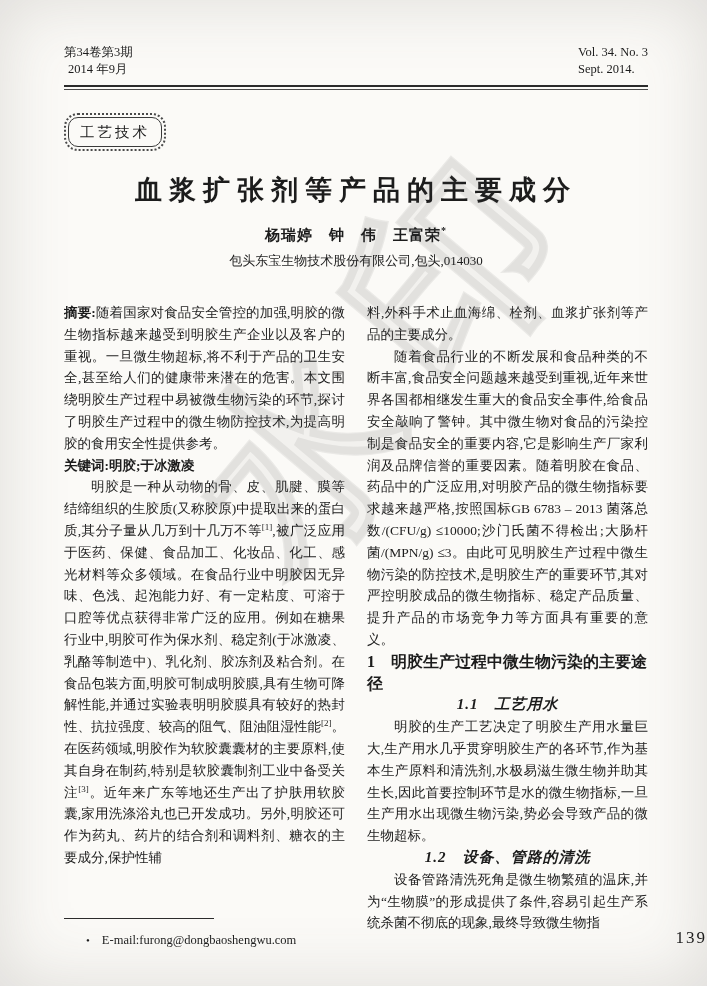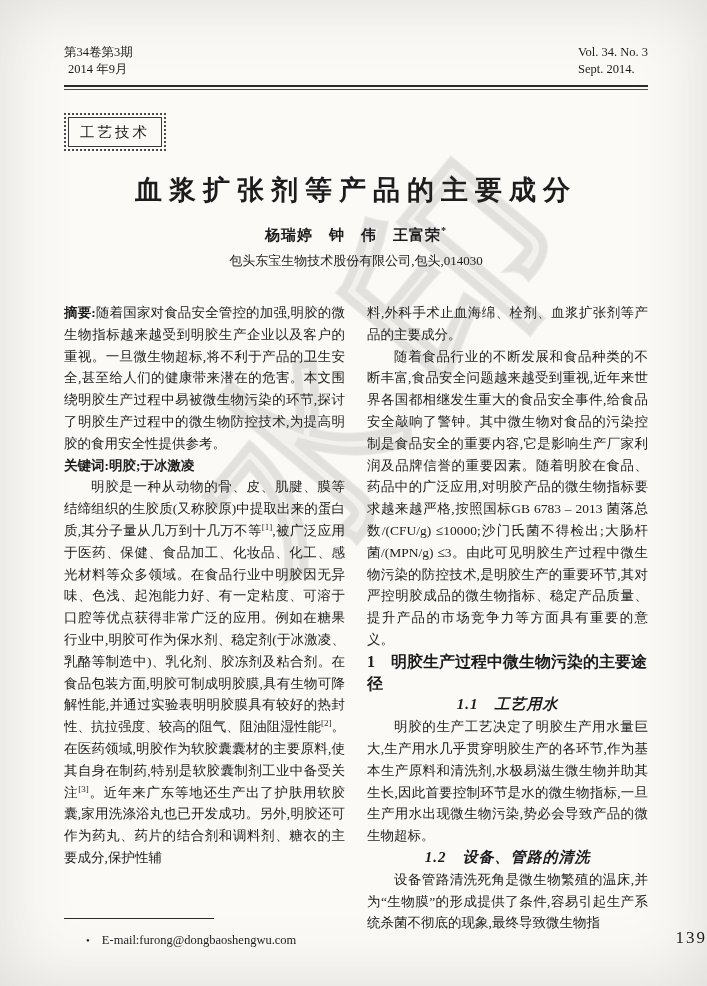--- a/index.html
+++ b/index.html
@@ -26,21 +26,21 @@
   .jtitle { text-align:center; flex:1; }
   .jtitle-cn { font-size:16px; font-weight:bold; letter-spacing:10px; text-indent:10px; }
   .jtitle-en { font-size:12.5px; margin-top:3px; letter-spacing:0.2px; }
   .vol-info { font-size:12.5px; line-height:17px; white-space:nowrap; }
   .header-rule { margin-top:7px; height:2px; border-top:2.5px solid #2b2b2b; border-bottom:1px solid #4a4a4a; }
   
   .badge-wrap { margin-top:24px; height:44px; }
   .badge {
     display:inline-block; font-size:14.5px; letter-spacing:3px;
     padding:5px 11px 4px 11px;
-    border:1.5px solid #3a3a3a; border-radius:0;
+    border:1.5px solid #3a3a3a; border-radius:10px;
     outline:2px dotted #4a4a4a; outline-offset:2.5px;
     margin-left:4px; margin-top:3px;
   }
   .article-title {
     text-align:center; font-size:27px; font-weight:bold;
     letter-spacing:7px; margin-top:14px;
   }
   .authors { text-align:center; font-size:15px; font-weight:bold; margin-top:17px; letter-spacing:1px; }
   .authors sup { font-size:10px; font-weight:bold; }
   .affiliation { text-align:center; font-size:13px; margin-top:7px; }

